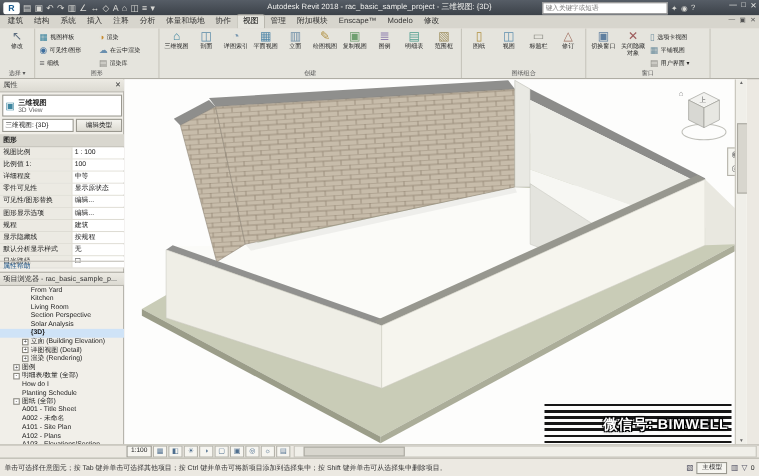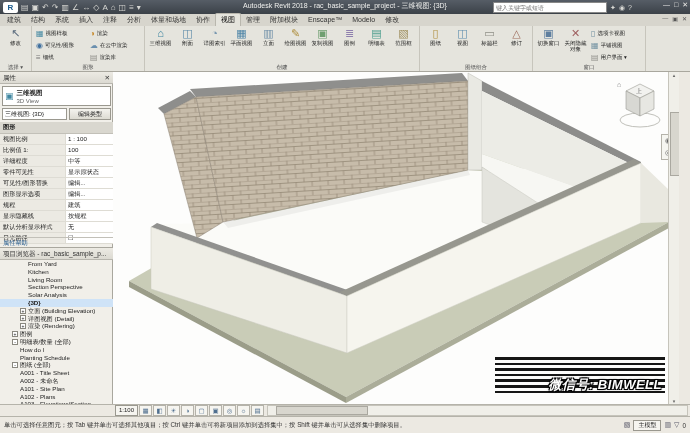--- a/index.html
+++ b/index.html
@@ -69,23 +69,23 @@
   
   #canvas{position:absolute;left:113px;top:0;width:566px;height:332px;background:#fdfdfc;overflow:hidden;}
   #scene{position:absolute;left:0;top:0;}
   #viewcube{position:absolute;right:16px;top:6px;}
   #navbar{position:absolute;right:3px;top:62px;width:13px;background:#f6f6f1;border:1px solid #b5b3aa;
     display:flex;flex-direction:column;align-items:center;}
   #navbar span{font-size:8px;color:#666;line-height:12px;}
   #vscroll{position:absolute;right:0;top:0;width:11px;height:332px;background:#f0efe9;border-left:1px solid #c6c4bb;
     box-sizing:border-box;font-size:5px;color:#666;text-align:center;}
   #vthumb{position:absolute;left:1px;top:40px;width:8px;height:62px;background:#d8d6ce;border:1px solid #aaa8a0;}
-  #watermark{position:absolute;right:14px;bottom:10px;width:170px;height:37px;
+  #watermark{position:absolute;right:14px;bottom:0;width:170px;height:37px;
     background:repeating-linear-gradient(to bottom,#161616 0 2.5px,rgba(0,0,0,0) 2.5px 5.6px);
-    display:flex;align-items:flex-end;justify-content:flex-end;padding-right:3px;box-sizing:border-box;font-style:italic;}
+    display:flex;align-items:center;justify-content:flex-end;padding-right:3px;box-sizing:border-box;}
   #wmtext{font-size:13px;font-weight:bold;color:#fff;letter-spacing:0.5px;
     text-shadow:1px 1px 0 #000,-1px -1px 0 #000,1px -1px 0 #000,-1px 1px 0 #000,0 0 3px #000;}
   
   #viewbar{position:absolute;left:0;top:404px;width:690px;height:12px;background:#ece9e2;border-top:1px solid #b5b3aa;
     display:flex;align-items:center;padding-left:115px;box-sizing:border-box;gap:1px;}
   #scalebox{height:9px;border:1px solid #9a988f;background:#f6f5f0;font-size:6px;line-height:9px;padding:0 3px;}
   .vbtn{width:11px;height:9px;border:1px solid #b5b3aa;background:#f6f5f0;font-size:6.5px;line-height:9px;
     text-align:center;color:#4f6f8f;}
   #hscroll{flex:1;height:9px;margin:0 2px;background:#f0efe9;border:1px solid #c6c4bb;position:relative;}
   #hthumb{position:absolute;left:8px;top:0;width:90px;height:7px;background:#d8d6ce;border:1px solid #aaa8a0;}

